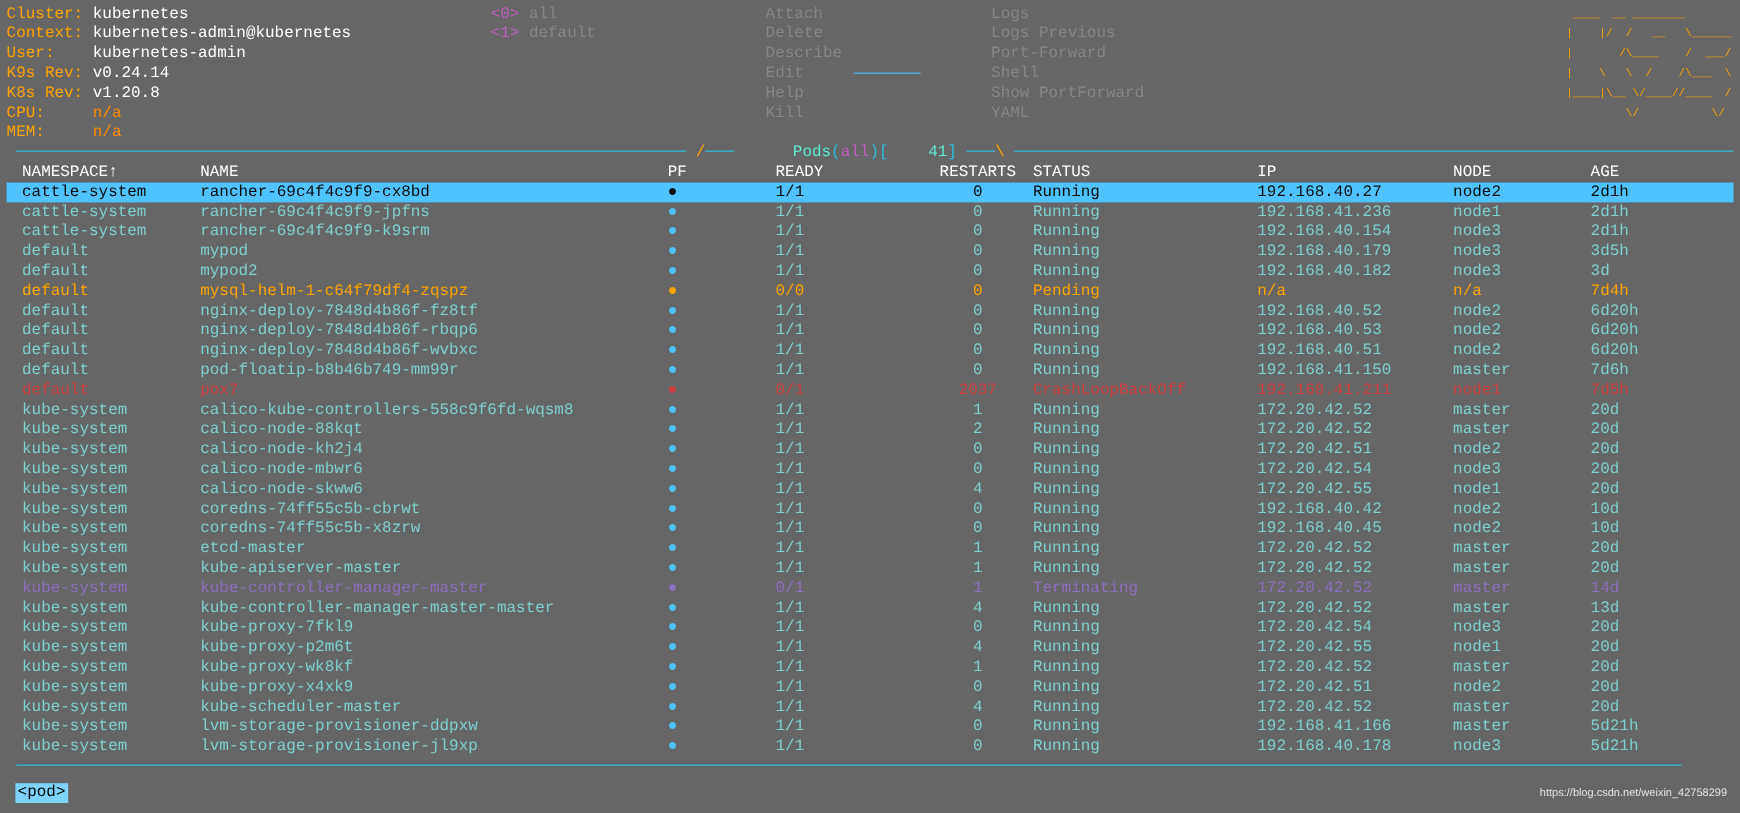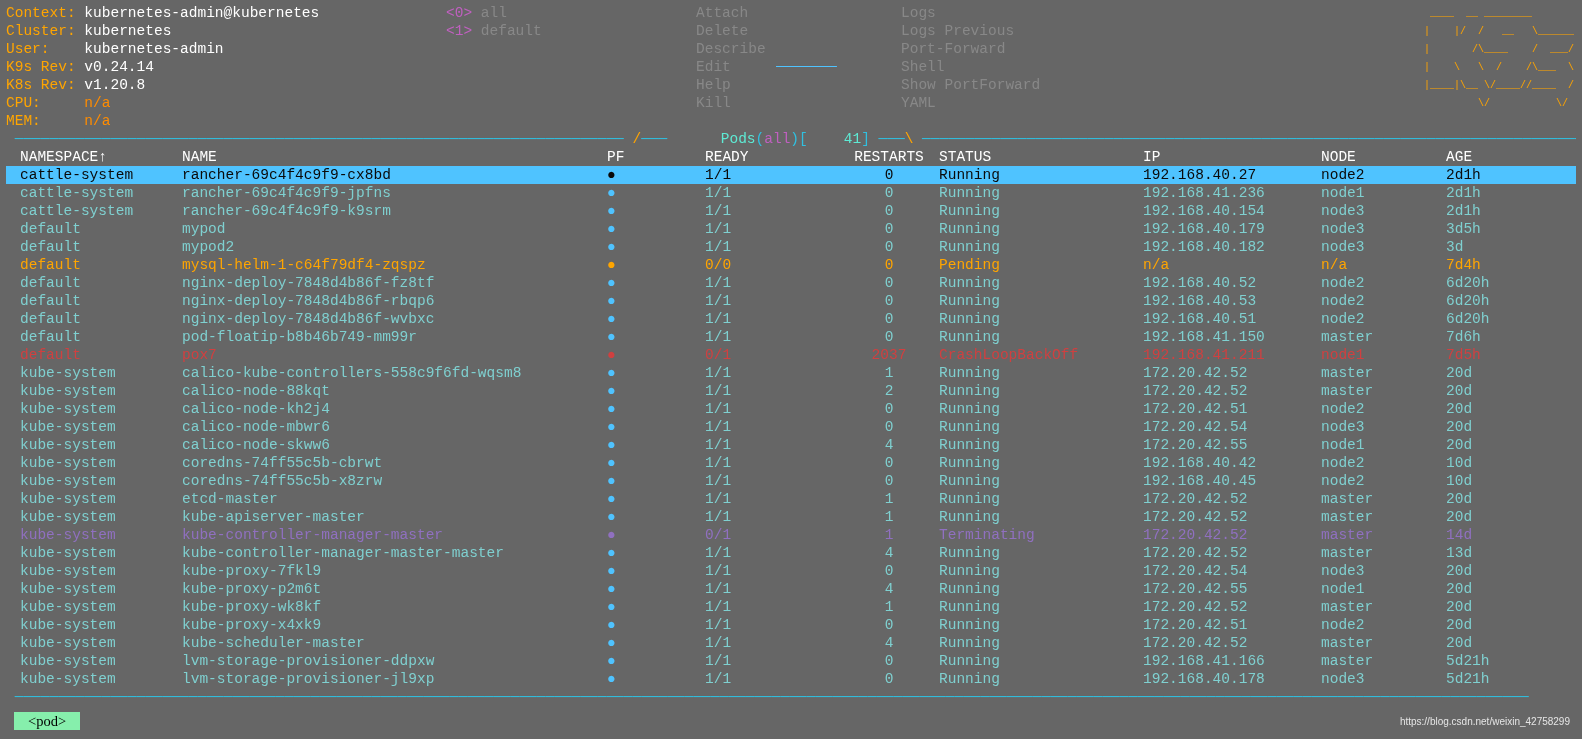--- a/index.html
+++ b/index.html
@@ -59,27 +59,26 @@
   .trow.sel { background: #4fc3ff; color: #0a0a0a; }
   .trow.sel .dot { color: #0a0a0a; }
   .trow.warn { color: #ffa500; }
   .trow.crit { color: #d04040; }
   .trow.term { color: #9070c0; }
   .dot { color: #4fc3ff; }
   .dot.od { color: #ffa500; }
   .dot.rd { color: #d04040; }
   .dot.pu { color: #9070c0; }
   .prompt {
-    background: #86efac;
+    background: #7dd3fc;
     color: #000000;
-    padding: 0 14px;
+    padding: 0 2px;
     display: inline-block;
     margin-top: 6px;
     margin-left: 8px;
-    font-family: Liberation Serif, serif;
   }
   .watermark {
     position: absolute;
     bottom: 8px;
     right: 12px;
     color: #e5e5e5;
     font-size: 10px;
     font-family: Arial, sans-serif;
   }
 </style>
@@ -90,22 +89,22 @@
 
 <div class="logo"> ____  __ ________       
 |    |/  /   __   \______
 |       /\____    /  ___/
 |    \   \  /    /\___  \
 |____|\__ \/____//____  /
          \/           \/ </div>
 
 <div class="header">
   <div class="header-left">
+    <div class="row"><span class="o">Cluster:</span> <span class="w">kubernetes</span></div>
     <div class="row"><span class="o">Context:</span> <span class="w">kubernetes-admin@kubernetes</span></div>
-    <div class="row"><span class="o">Cluster:</span> <span class="w">kubernetes</span></div>
     <div class="row"><span class="o">User:</span>    <span class="w">kubernetes-admin</span></div>
     <div class="row"><span class="o">K9s Rev:</span> <span class="w">v0.24.14</span></div>
     <div class="row"><span class="o">K8s Rev:</span> <span class="w">v1.20.8</span></div>
     <div class="row"><span class="o">CPU:</span>     <span class="m">n/a</span></div>
     <div class="row"><span class="o">MEM:</span>     <span class="m">n/a</span></div>
   </div>
   <div class="header-col2">
     <div class="row"><span class="p">&lt;0&gt;</span> <span class="g">all</span></div>
     <div class="row"><span class="p">&lt;1&gt;</span> <span class="g">default</span></div>
   </div>

